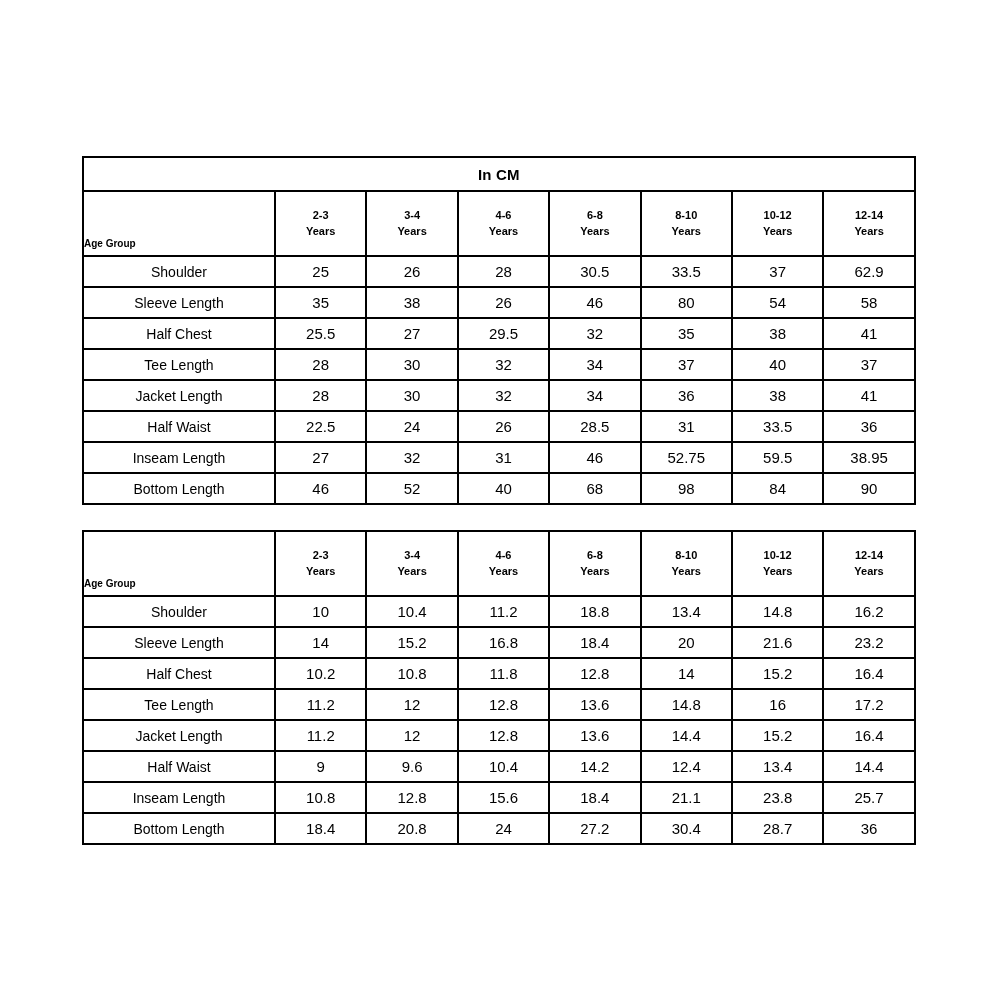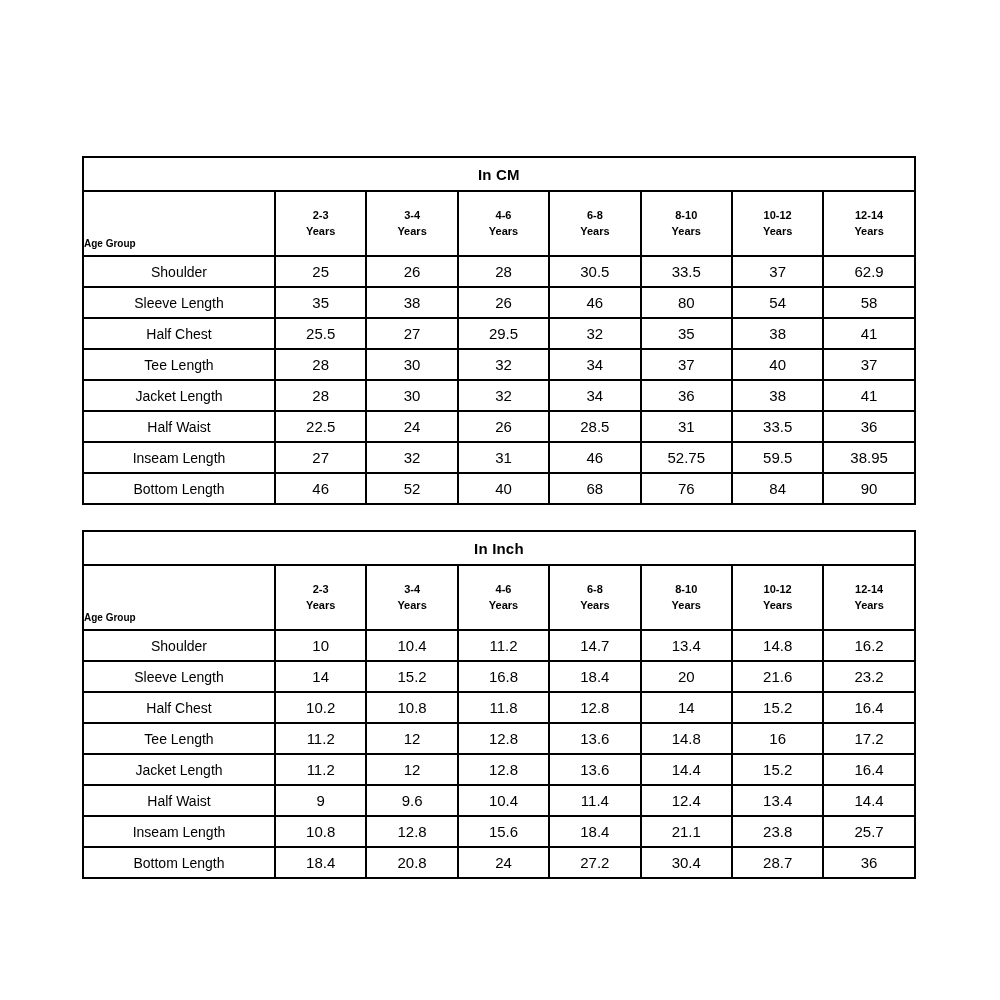--- a/index.html
+++ b/index.html
@@ -190,43 +190,40 @@
           <td>52.75</td>
           <td>59.5</td>
           <td>38.95</td>
         </tr>
         <tr>
           <td class="row-label">Bottom Length</td>
           <td>46</td>
           <td>52</td>
           <td>40</td>
           <td>68</td>
-          <td>76</td>
+          <td>98</td>
           <td>84</td>
           <td>90</td>
         </tr>
       </tbody>
   </table>
 
   <table class="size-table" id="table-inch">
     <colgroup>
       <col class="label-col">
       <col class="data-col">
         <col class="data-col">
         <col class="data-col">
         <col class="data-col">
       <col class="data-col">
         <col class="data-col">
         <col class="data-col">
     </colgroup>
     <tbody>
         <tr>
-          <td class="unit-title" colspan="8">In Inch</td>
-        </tr>
-        <tr>
           <td class="agegroup-cell">Age Group</td>
           <td class="head-cell">
             <span class="line">2-3</span>
             <span class="line">Years</span>
           </td>
           <td class="head-cell">
             <span class="line">3-4</span>
             <span class="line">Years</span>
           </td>
           <td class="head-cell">
@@ -248,21 +245,21 @@
           <td class="head-cell">
             <span class="line">12-14</span>
             <span class="line">Years</span>
           </td>
         </tr>
         <tr>
           <td class="row-label">Shoulder</td>
           <td>10</td>
           <td>10.4</td>
           <td>11.2</td>
-          <td>14.7</td>
+          <td>18.8</td>
           <td>13.4</td>
           <td>14.8</td>
           <td>16.2</td>
         </tr>
         <tr>
           <td class="row-label">Sleeve Length</td>
           <td>14</td>
           <td>15.2</td>
           <td>16.8</td>
           <td>18.4</td>
@@ -298,21 +295,21 @@
           <td>13.6</td>
           <td>14.4</td>
           <td>15.2</td>
           <td>16.4</td>
         </tr>
         <tr>
           <td class="row-label">Half Waist</td>
           <td>9</td>
           <td>9.6</td>
           <td>10.4</td>
-          <td>11.4</td>
+          <td>14.2</td>
           <td>12.4</td>
           <td>13.4</td>
           <td>14.4</td>
         </tr>
         <tr>
           <td class="row-label">Inseam Length</td>
           <td>10.8</td>
           <td>12.8</td>
           <td>15.6</td>
           <td>18.4</td>

